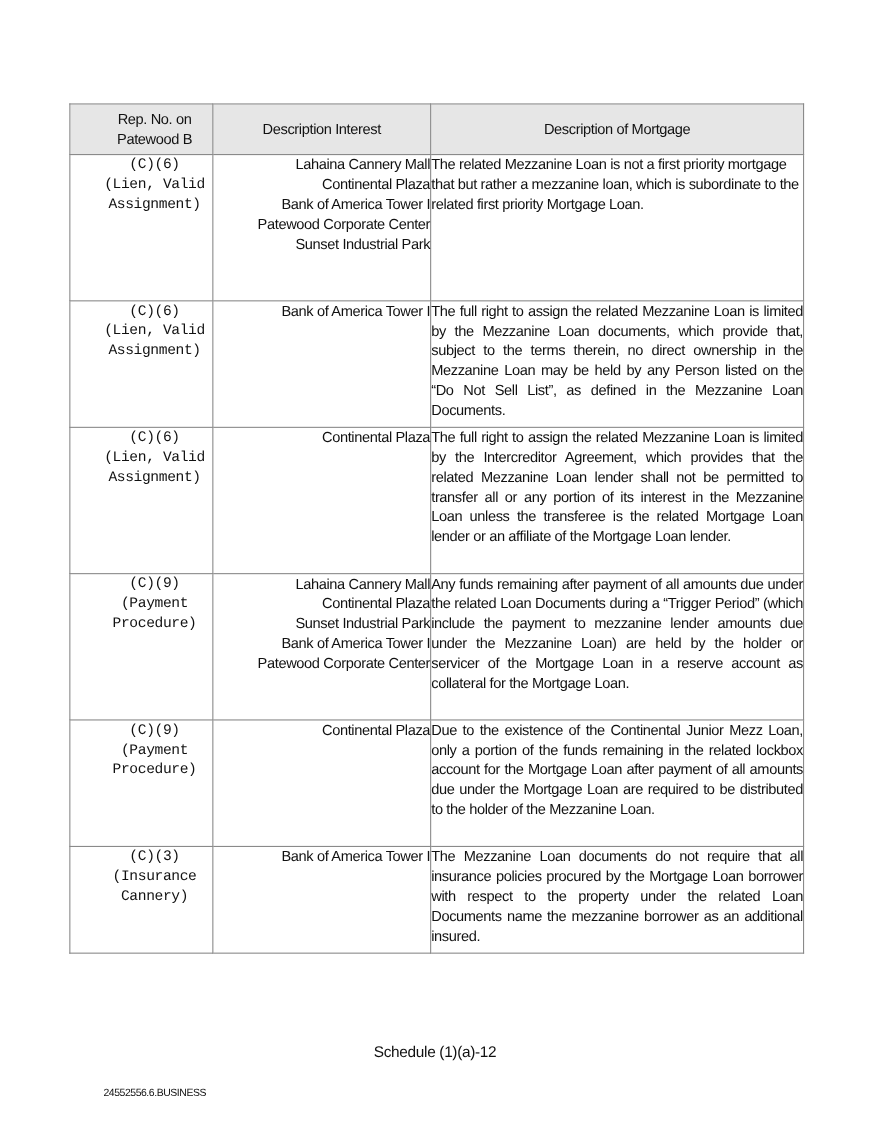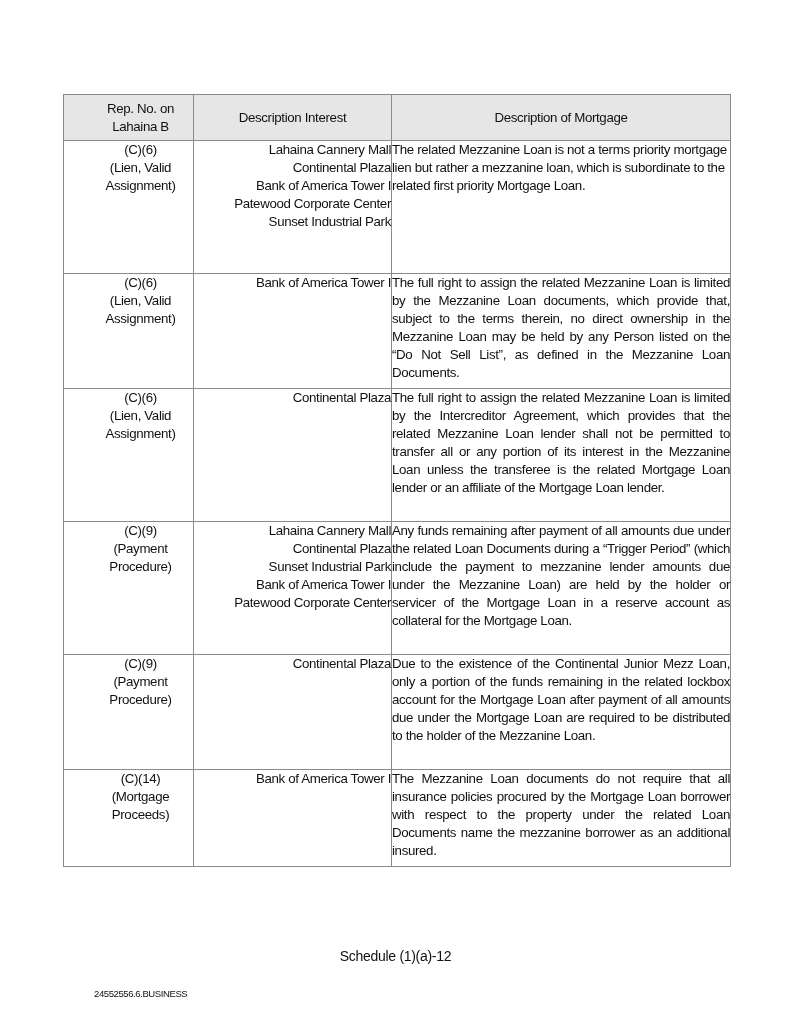--- a/index.html
+++ b/index.html
@@ -14,21 +14,21 @@
   table.exceptions th, table.exceptions td {
     border: 1px solid #8a8a8a; vertical-align: top; padding: 0;
   }
   table.exceptions th {
     background: #e6e6e6; font-weight: normal; vertical-align: middle;
     text-align: center; height: 45px;
   }
   col.c1 { width: 130px; }
   col.c2 { width: 198px; }
   col.c3 { width: 339px; }
-  td.rep { text-align: center; vertical-align: middle; padding: 0 4px; }
+  td.rep { text-align: center; vertical-align: middle; padding: 0 4px; font-family: Liberation Mono, monospace; }
   td.coll { text-align: right; padding: 3px 4px 0 4px; }
   td.desc { text-align: justify; padding: 3px 4px 0 6px; }
   td.desc.left { text-align: left; }
   .line { display: block; margin-left: 24px; }
   tr.r1 td { height: 132px; }
   tr.r2 td { height: 114px; }
   tr.r3 td { height: 132px; }
   tr.r4 td { height: 132px; }
   tr.r5 td { height: 114px; }
   tr.r6 td { height: 96px; }
@@ -43,41 +43,41 @@
   <table class="exceptions">
     <colgroup>
         <col class="c1">
         <col class="c2">
         <col class="c3">
       </colgroup>
     <thead>
       <tr>
         <th>
           <span class="line">Rep. No. on</span>
-          <span class="line">Lahaina B</span>
+          <span class="line">Patewood B</span>
         </th>
         <th>Description Interest</th>
         <th>Description of Mortgage</th>
       </tr>
     </thead>
     <tbody>
       <tr class="r1">
         <td class="rep">
           <span class="line">(C)(6)</span>
           <span class="line">(Lien, Valid</span>
           <span class="line">Assignment)</span>
         </td>
         <td class="coll">
           <span class="line">Lahaina Cannery Mall</span>
           <span class="line">Continental Plaza</span>
           <span class="line">Bank of America Tower I</span>
           <span class="line">Patewood Corporate Center</span>
           <span class="line">Sunset Industrial Park</span>
         </td>
-        <td class="desc left">The related Mezzanine Loan is not a terms priority mortgage lien but rather a mezzanine loan, which is subordinate to the related first priority Mortgage Loan.</td>
+        <td class="desc left">The related Mezzanine Loan is not a first priority mortgage that but rather a mezzanine loan, which is subordinate to the related first priority Mortgage Loan.</td>
       </tr>
       <tr class="r2">
         <td class="rep">
           <span class="line">(C)(6)</span>
           <span class="line">(Lien, Valid</span>
           <span class="line">Assignment)</span>
         </td>
         <td class="coll">
           <span class="line">Bank of America Tower I</span>
         </td>
@@ -115,23 +115,23 @@
           <span class="line">(Payment</span>
           <span class="line">Procedure)</span>
         </td>
         <td class="coll">
           <span class="line">Continental Plaza</span>
         </td>
         <td class="desc">Due to the existence of the Continental Junior Mezz Loan, only a portion of the funds remaining in the related lockbox account for the Mortgage Loan after payment of all amounts due under the Mortgage Loan are required to be distributed to the holder of the Mezzanine Loan.</td>
       </tr>
       <tr class="r6">
         <td class="rep">
-          <span class="line">(C)(14)</span>
-          <span class="line">(Mortgage</span>
-          <span class="line">Proceeds)</span>
+          <span class="line">(C)(3)</span>
+          <span class="line">(Insurance</span>
+          <span class="line">Cannery)</span>
         </td>
         <td class="coll">
           <span class="line">Bank of America Tower I</span>
         </td>
         <td class="desc">The Mezzanine Loan documents do not require that all insurance policies procured by the Mortgage Loan borrower with respect to the property under the related Loan Documents name the mezzanine borrower as an additional insured.</td>
       </tr>
     </tbody>
   </table>
 
   <div class="footer-title">Schedule (1)(a)-12</div>

